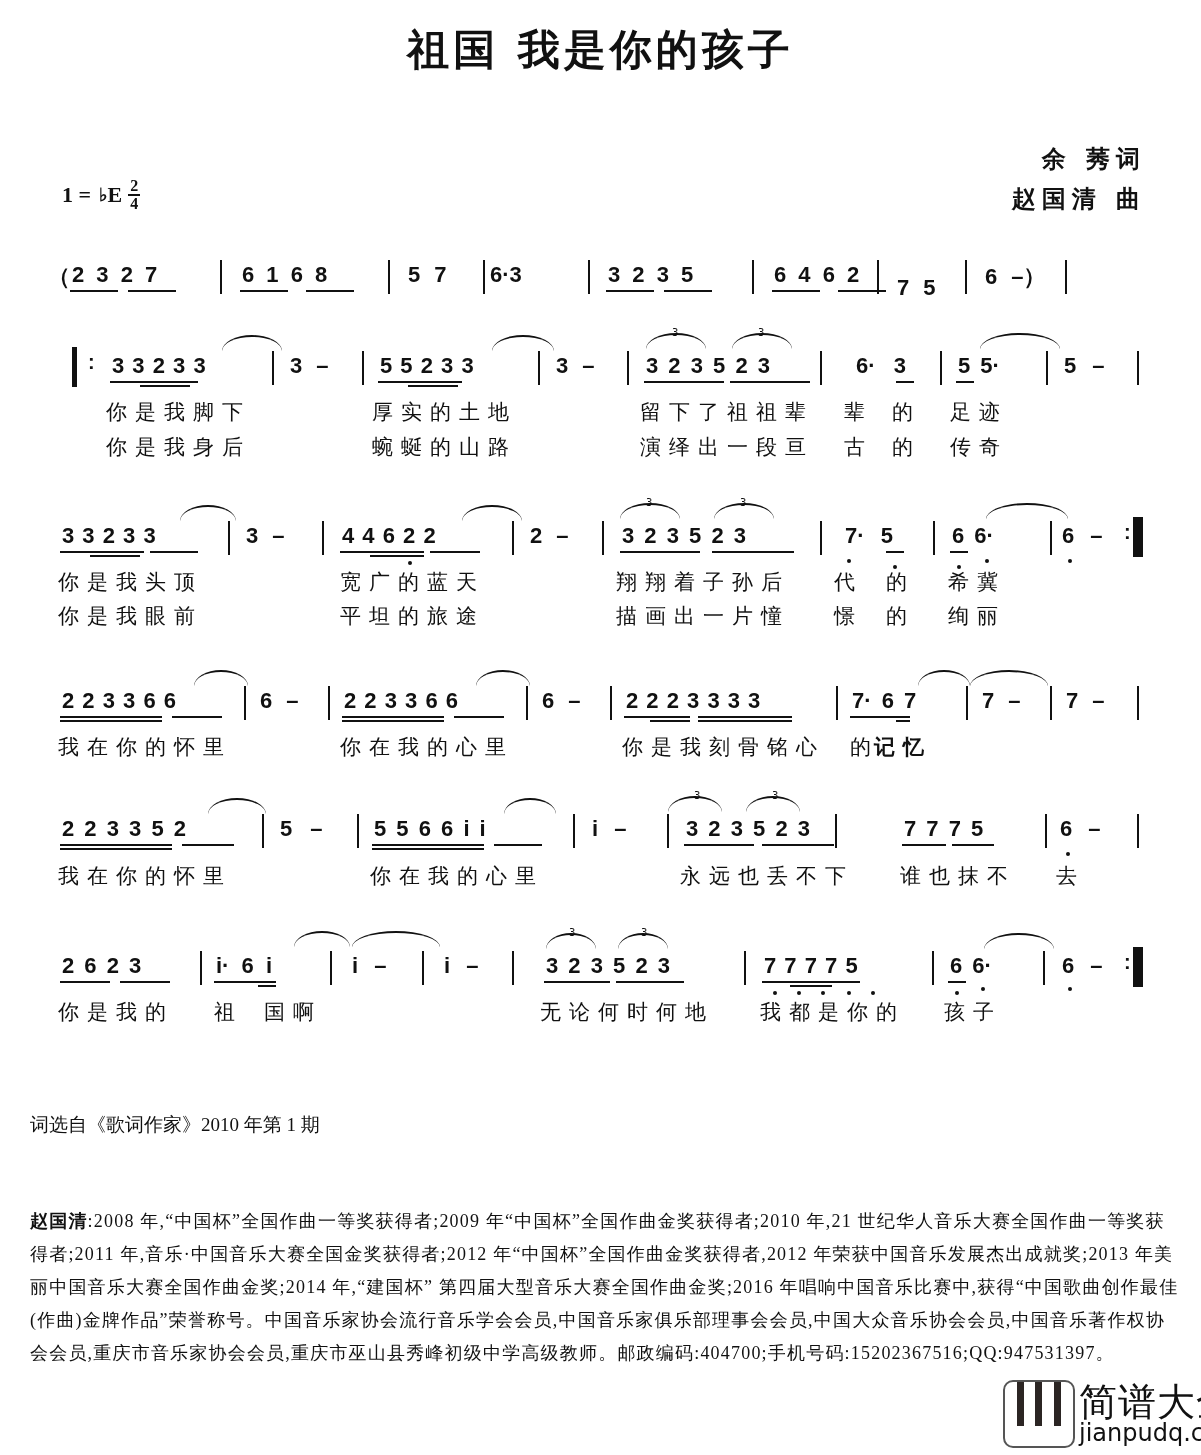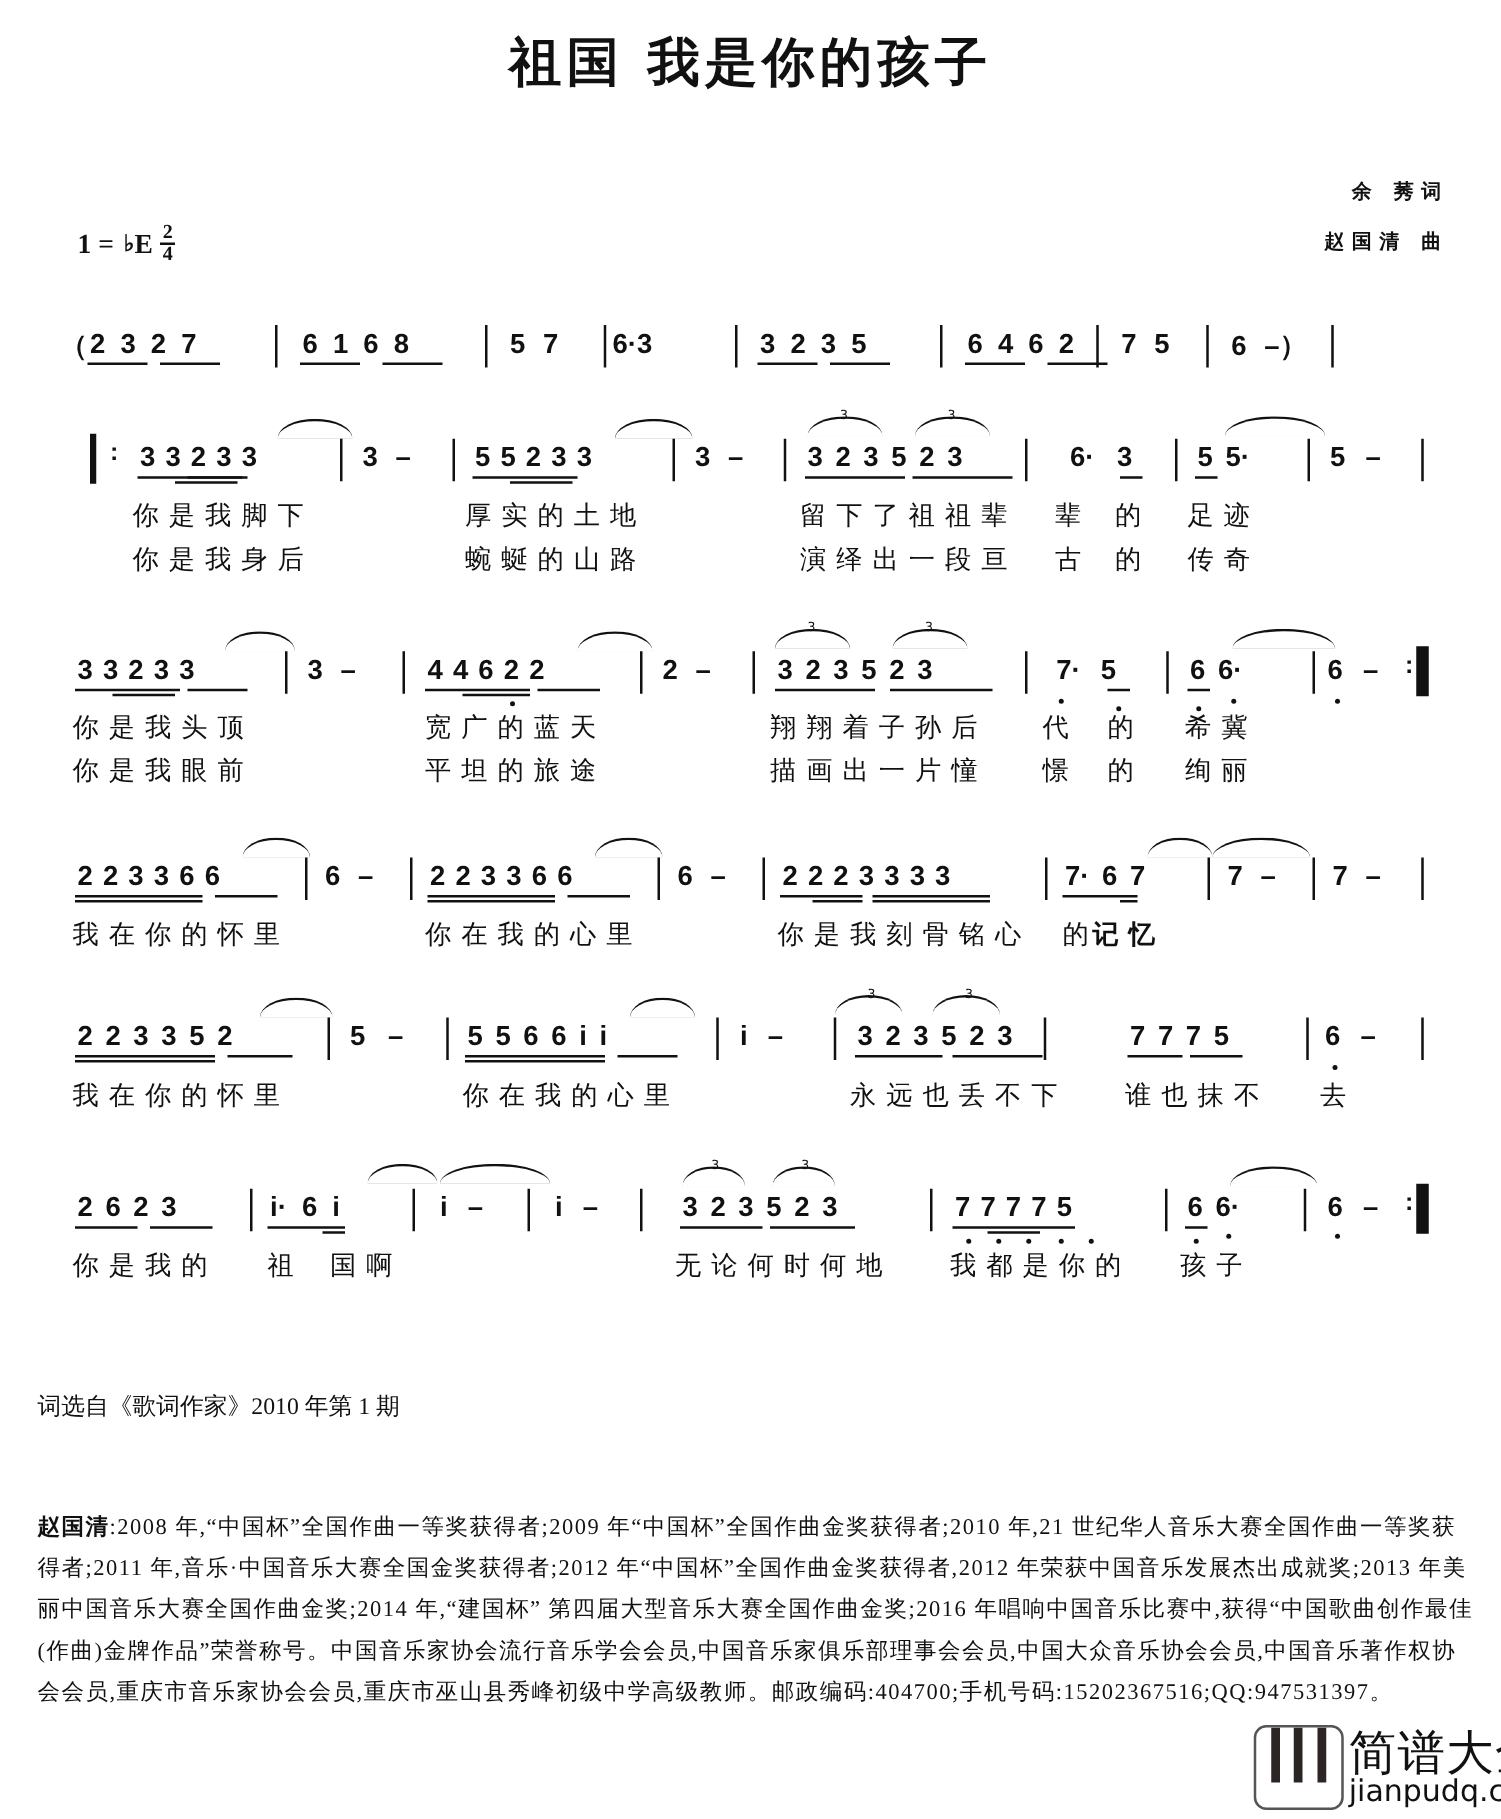--- a/index.html
+++ b/index.html
@@ -1,19 +1,19 @@
 <!DOCTYPE html>
 <html><head>
 <meta charset="utf-8">
 <style>
   html,body{margin:0;padding:0;background:#fff;}
   body{width:1201px;height:1455px;position:relative;overflow:hidden;color:#111;
        font-family:"DejaVu Sans","Liberation Sans",sans-serif;}
   .title{position:absolute;top:22px;left:0;width:1201px;text-align:center;font-size:42px;font-weight:bold;letter-spacing:4px;font-family:"DejaVu Serif",serif;}
-  .credit{position:absolute;right:42px;font-size:16px;font-weight:bold;letter-spacing:6px;}
+  .credit{position:absolute;right:55px;font-size:24px;font-weight:bold;letter-spacing:6px;}
   .key{position:absolute;left:62px;top:178px;font-size:22px;font-weight:bold;font-family:"Liberation Serif",serif;display:flex;align-items:center;}
   .key .frac{display:inline-flex;flex-direction:column;align-items:center;margin-left:6px;font-size:16px;line-height:16px;}
   .key .frac span:first-child{border-bottom:2px solid #111;padding:0 2px;}
   .key .flat{font-size:18px;vertical-align:super;margin-left:8px;}
   .staff{position:absolute;left:0;width:1201px;height:60px;}
   .note-line{position:absolute;font-size:22px;font-weight:bold;font-family:"Liberation Sans",sans-serif;white-space:pre;}
   .bar{position:absolute;width:2px;height:34px;background:#111;}
   .dbar{position:absolute;width:10px;height:40px;border-left:3px solid #111;border-right:7px solid #111;box-sizing:border-box;}
   .ul{position:absolute;height:2px;background:#111;}
   .dot{position:absolute;width:4px;height:4px;border-radius:50%;background:#111;}
@@ -62,21 +62,21 @@
   <span class="note-line" style="left:490px;top:4px;">6·3</span>
   <div class="bar" style="left:588px;top:2px;"></div>
   <span class="note-line" style="left:608px;top:4px;word-spacing:6px;">3 2 3 5</span>
   <div class="ul" style="left:606px;top:32px;width:48px;"></div>
     <div class="ul" style="left:664px;top:32px;width:48px;"></div>
   <div class="bar" style="left:752px;top:2px;"></div>
   <span class="note-line" style="left:774px;top:4px;word-spacing:6px;">6 4 6 2</span>
   <div class="ul" style="left:772px;top:32px;width:48px;"></div>
     <div class="ul" style="left:838px;top:32px;width:48px;"></div>
   <div class="bar" style="left:877px;top:2px;"></div>
-  <span class="note-line" style="left:897px;top:4px;word-spacing:8px;">7 5</span>
+  <span class="note-line" style="left:897px;top:17px;word-spacing:8px;">7 5</span>
   <div class="bar" style="left:965px;top:2px;"></div>
   <span class="note-line" style="left:985px;top:4px;word-spacing:8px;">6 –）</span>
   <div class="bar" style="left:1065px;top:2px;"></div>
 </div>
 
 <div class="staff" style="top:345px;">
   <div class="dbar" style="left:72px;top:2px;border-left-width:5px;border-right-width:0;width:6px;"></div>
   <span class="note-line" style="left:88px;top:6px;font-size:20px;">:</span>
   <span class="note-line" style="left:112px;top:8px;word-spacing:2px;">3 3 2 3 3</span>
   <div class="ul" style="left:110px;top:36px;width:84px;"></div>

